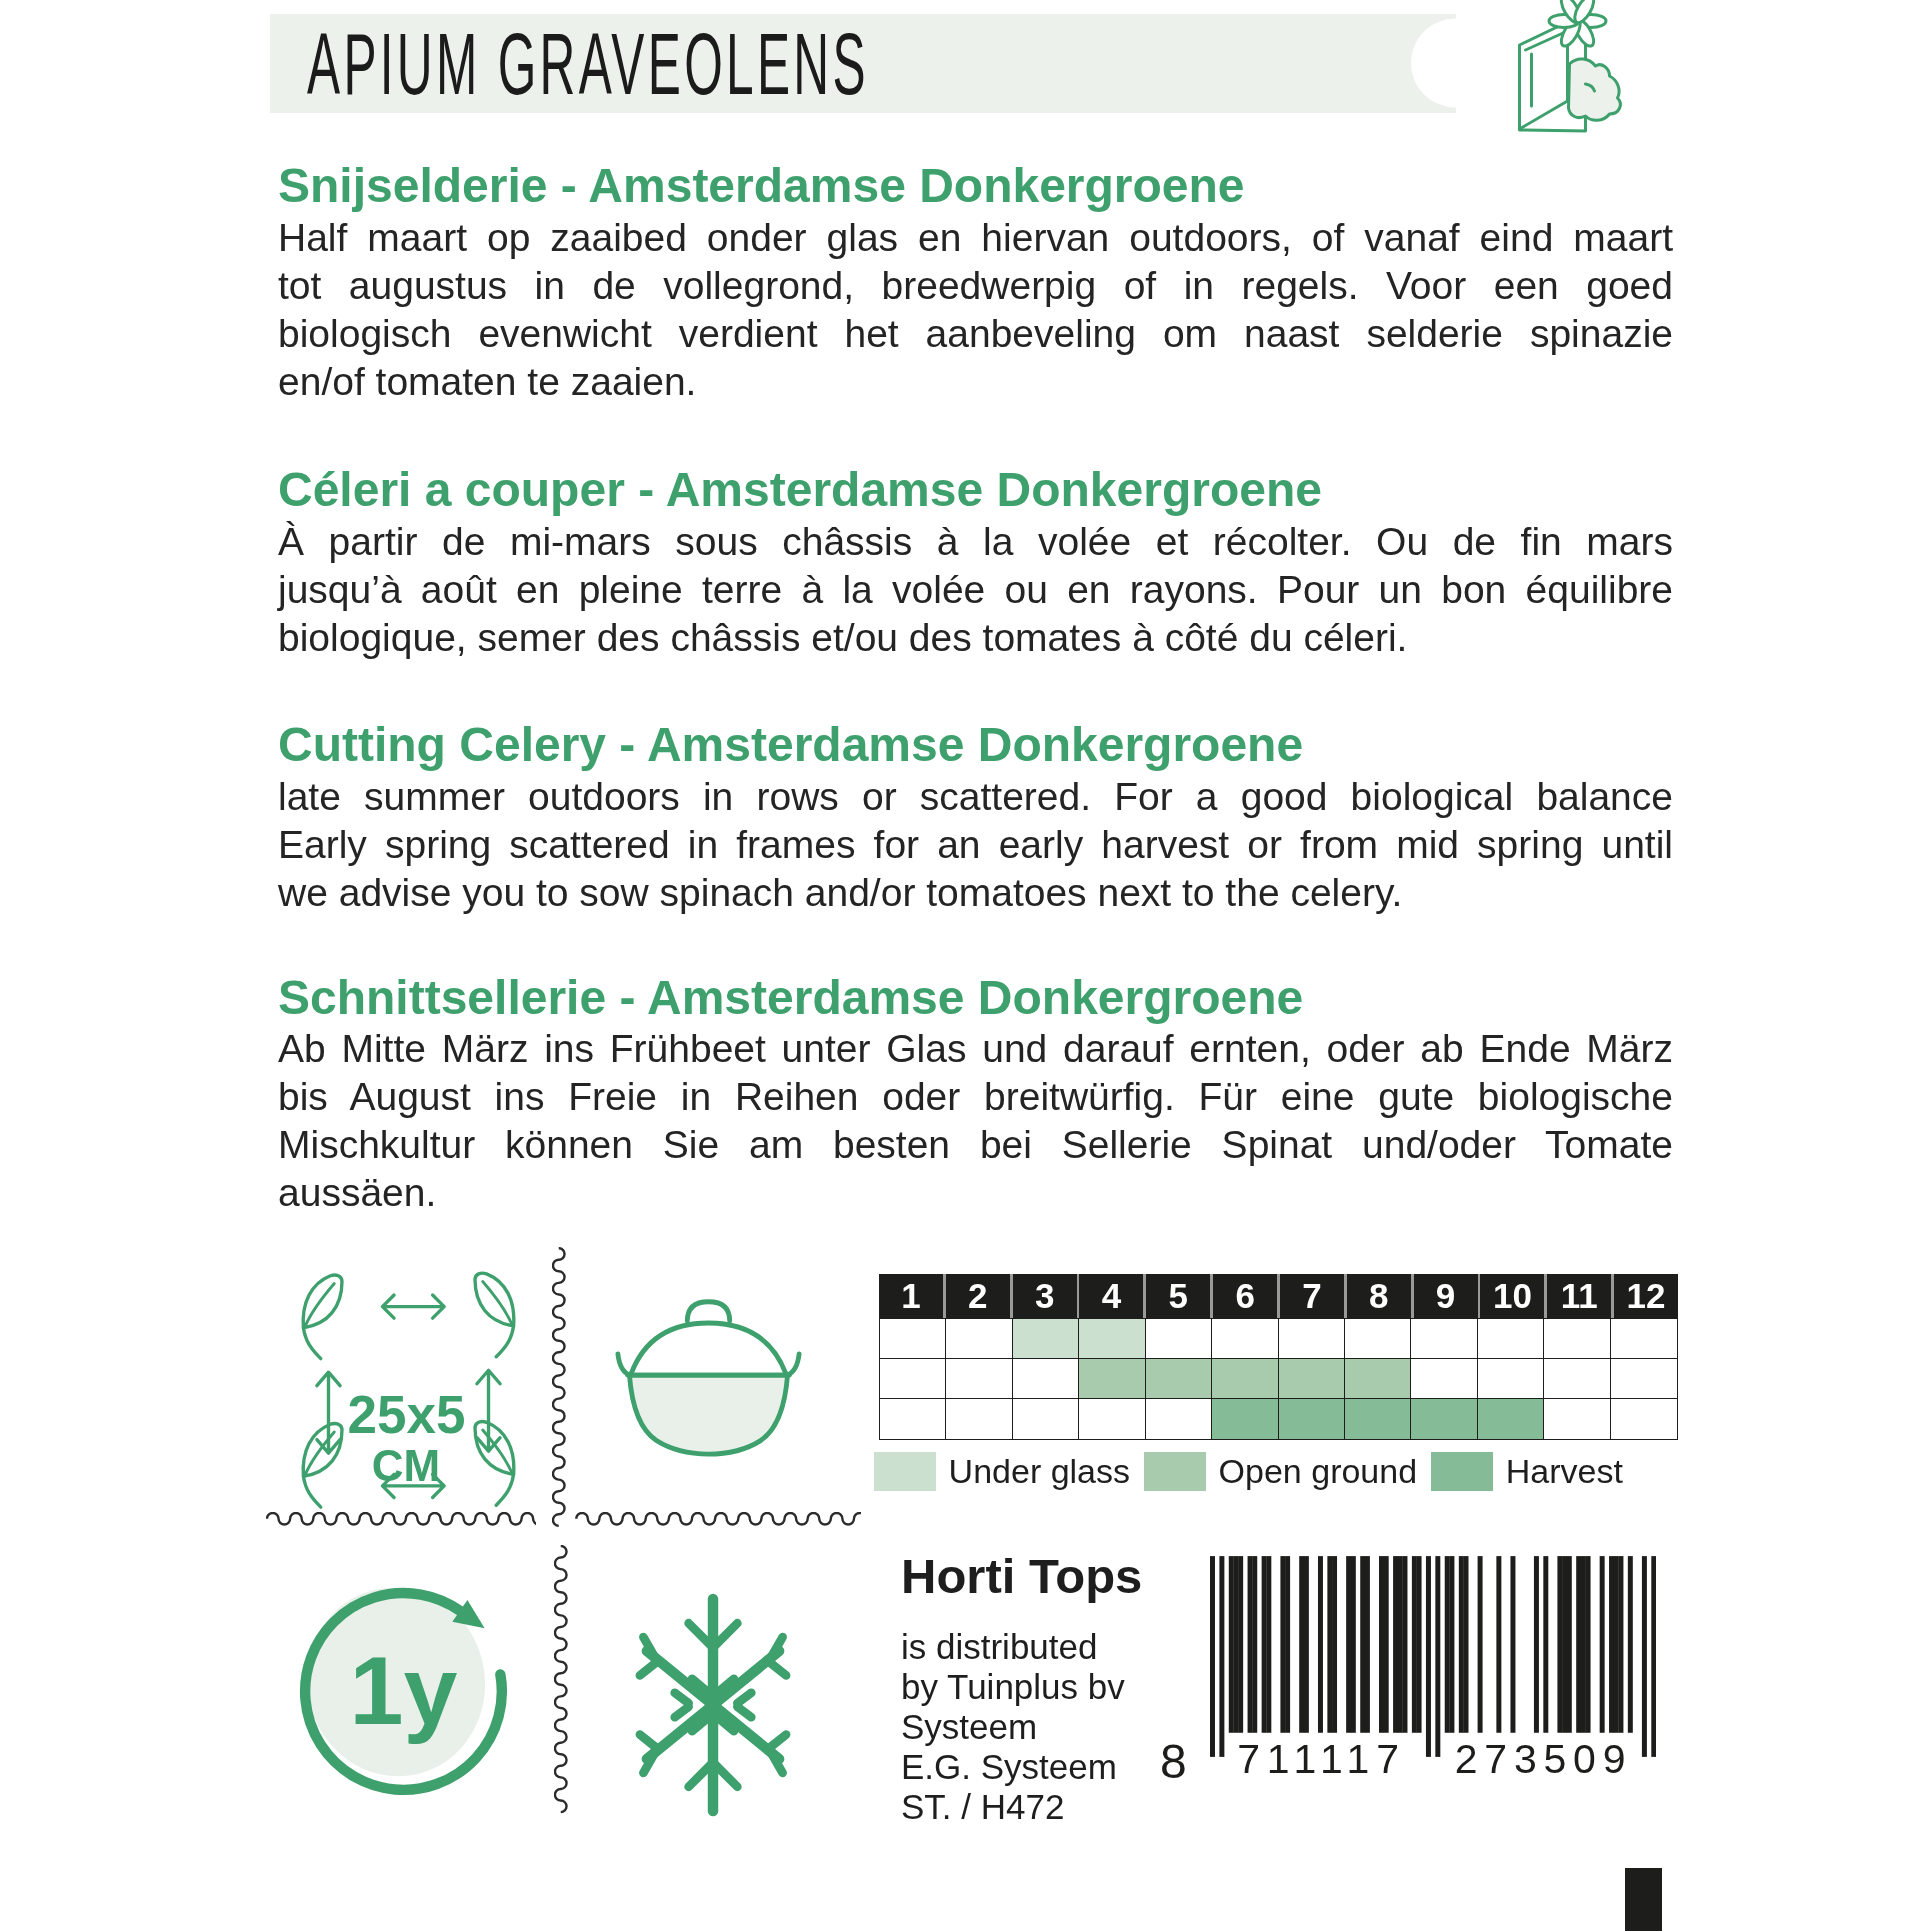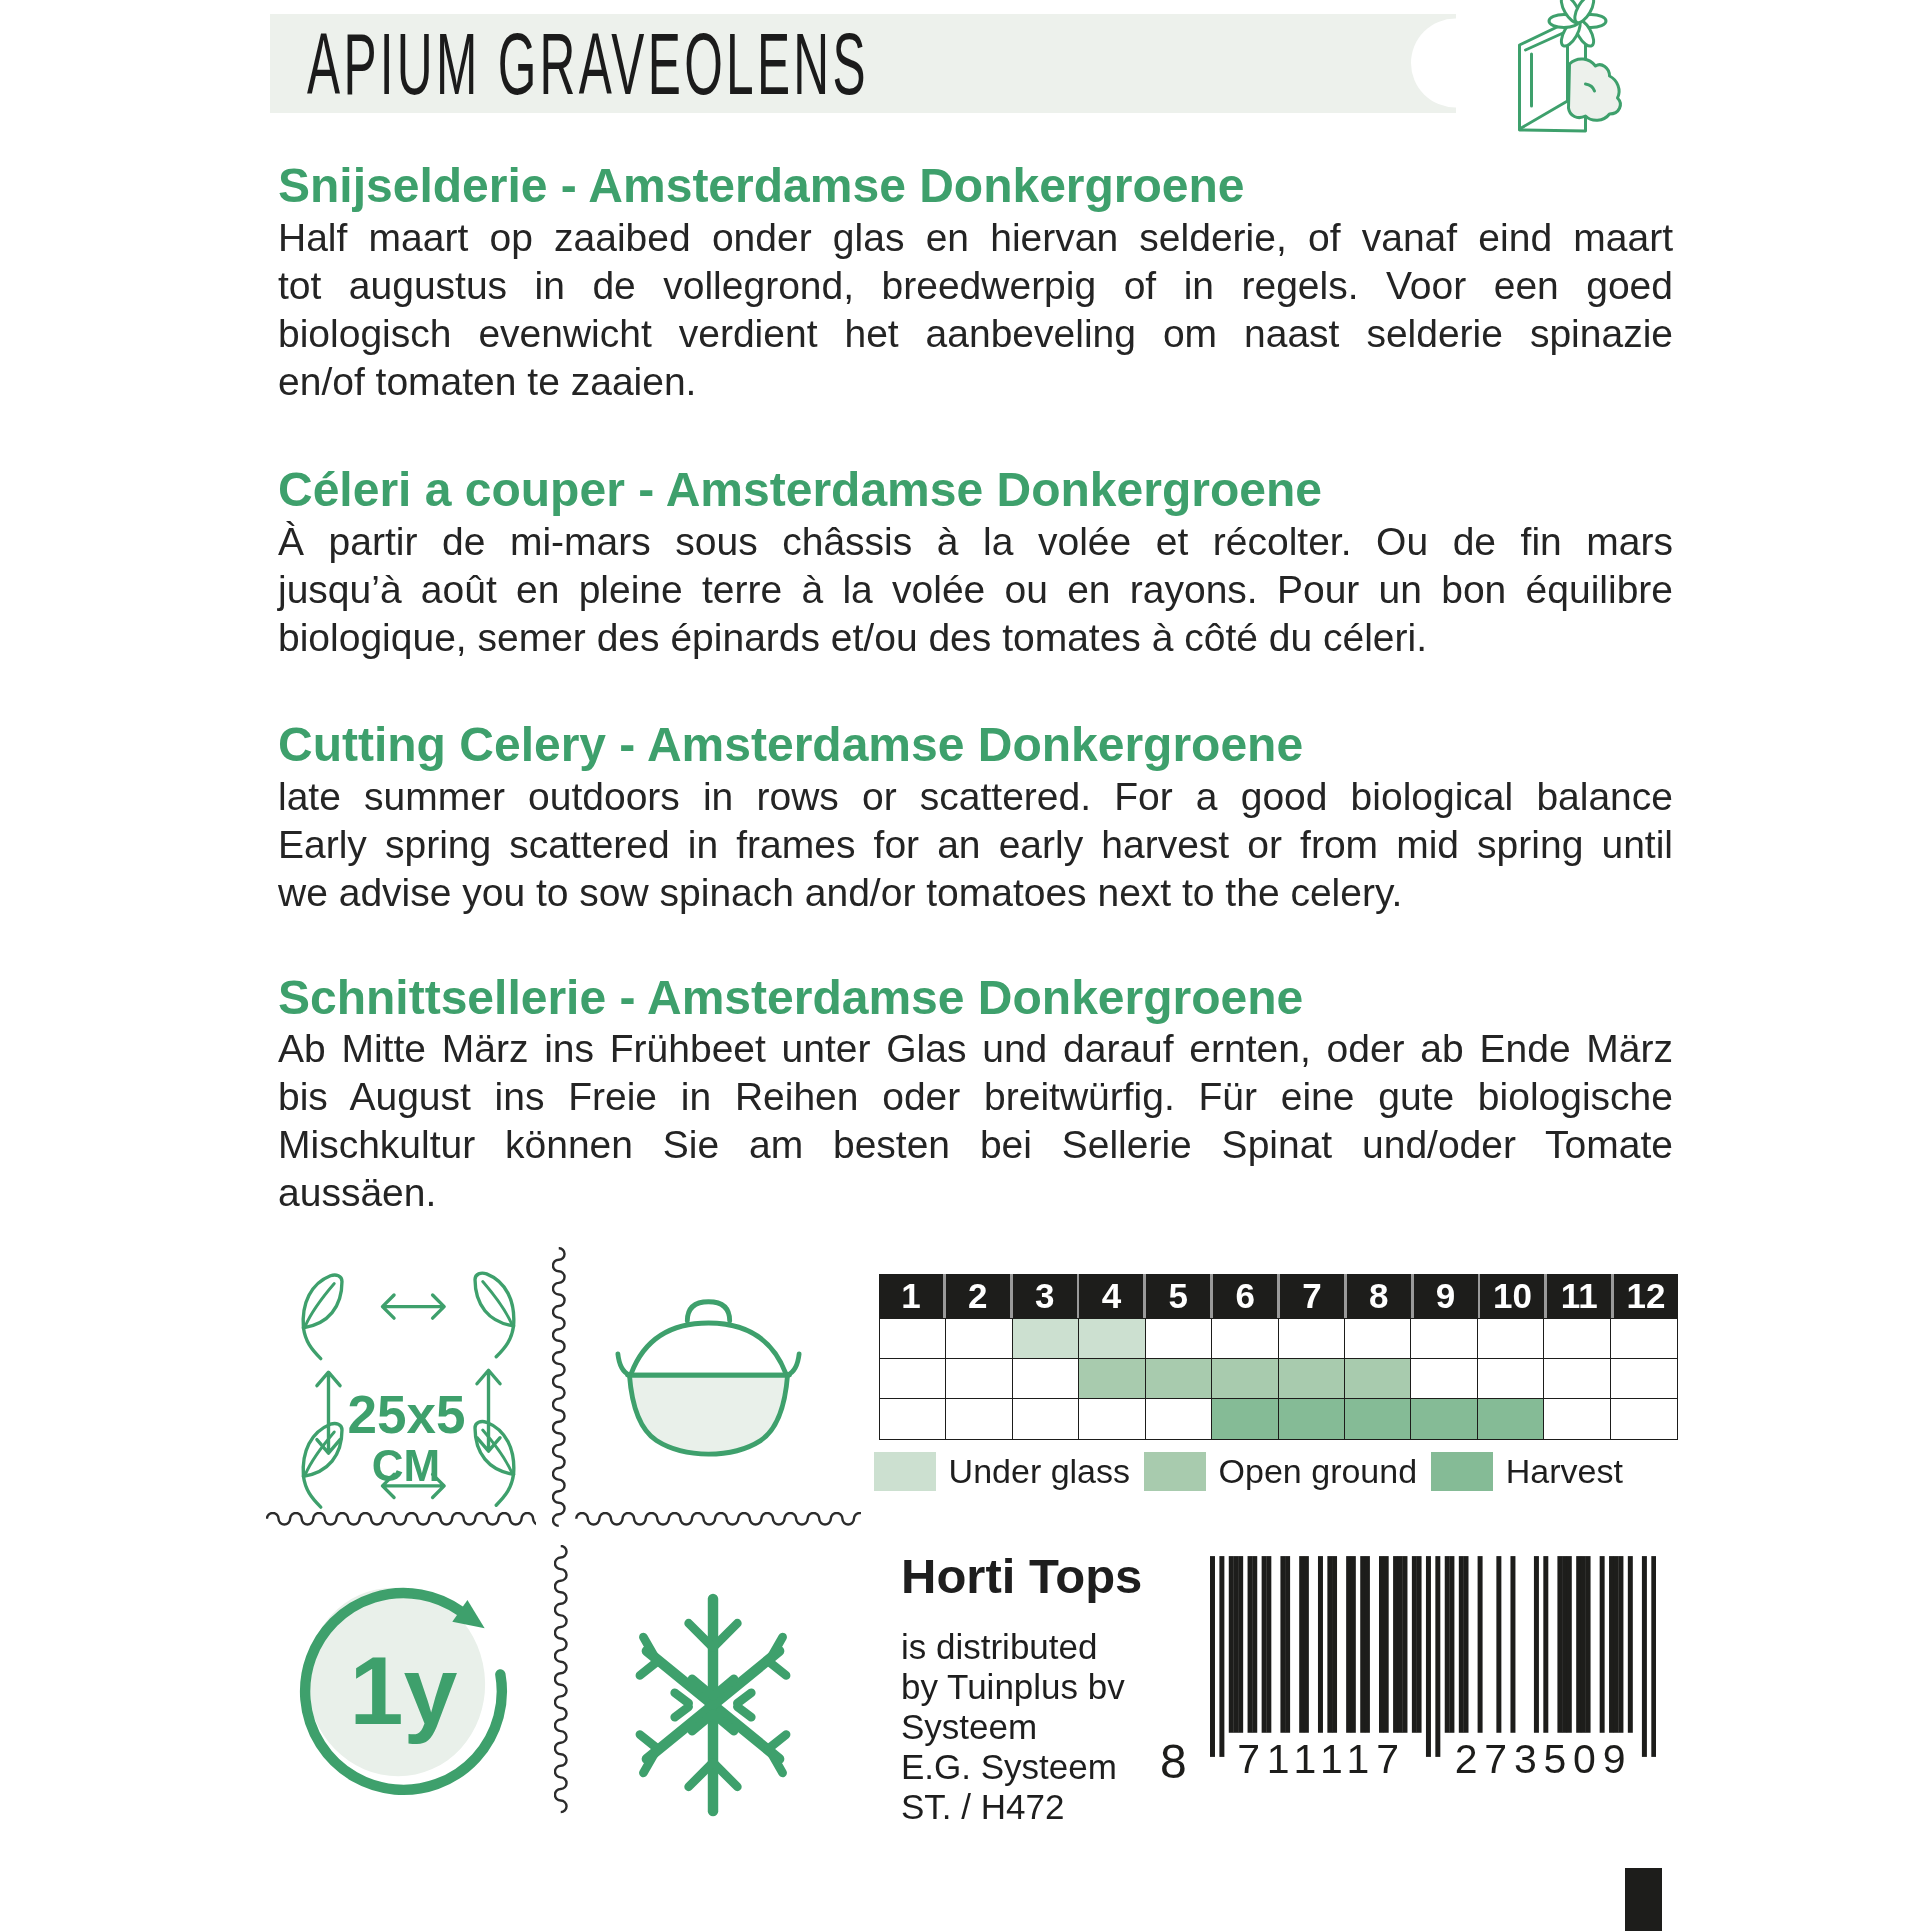--- a/index.html
+++ b/index.html
@@ -96,31 +96,31 @@
       <ellipse stroke="var(--accent)" stroke-width="3" fill="#fff" cx="13.5" cy="0" rx="15" ry="6.5" transform="rotate(60)"></ellipse>
       <ellipse stroke="var(--accent)" stroke-width="3" fill="#fff" cx="13.5" cy="0" rx="15" ry="6.5" transform="rotate(120)"></ellipse>
       <ellipse stroke="var(--accent)" stroke-width="3" fill="#fff" cx="13.5" cy="0" rx="15" ry="6.5" transform="rotate(180)"></ellipse>
       <ellipse stroke="var(--accent)" stroke-width="3" fill="#fff" cx="13.5" cy="0" rx="15" ry="6.5" transform="rotate(240)"></ellipse>
       <ellipse stroke="var(--accent)" stroke-width="3" fill="#fff" cx="13.5" cy="0" rx="15" ry="6.5" transform="rotate(300)"></ellipse>
     </g>
   </svg>
 
   <div class="heading h-nl">Snijselderie - Amsterdamse Donkergroene</div>
   <div class="body-block b-nl">
-    <div class="jline">Half maart op zaaibed onder glas en hiervan selderie, of vanaf eind maart</div>
+    <div class="jline">Half maart op zaaibed onder glas en hiervan outdoors, of vanaf eind maart</div>
     <div class="jline">tot augustus in de vollegrond, breedwerpig of in regels. Voor een goed</div>
     <div class="jline">biologisch evenwicht verdient het aanbeveling om naast selderie spinazie</div>
     <div class="lline">en/of tomaten te zaaien.</div>
   </div>
 
   <div class="heading h-fr">Céleri a couper - Amsterdamse Donkergroene</div>
   <div class="body-block b-fr">
     <div class="jline">À partir de mi-mars sous châssis à la volée et récolter. Ou de fin mars</div>
     <div class="jline">jusqu’à août en pleine terre à la volée ou en rayons. Pour un bon équilibre</div>
-    <div class="lline">biologique, semer des épinards et/ou des tomates à côté du céleri.</div>
+    <div class="lline">biologique, semer des châssis et/ou des tomates à côté du céleri.</div>
   </div>
 
   <div class="heading h-en">Cutting Celery - Amsterdamse Donkergroene</div>
   <div class="body-block b-en">
     <div class="jline">late summer outdoors in rows or scattered. For a good biological balance</div>
     <div class="jline">Early spring scattered in frames for an early harvest or from mid spring until</div>
     <div class="lline">we advise you to sow spinach and/or tomatoes next to the celery.</div>
   </div>
 
   <div class="heading h-de">Schnittsellerie - Amsterdamse Donkergroene</div>

